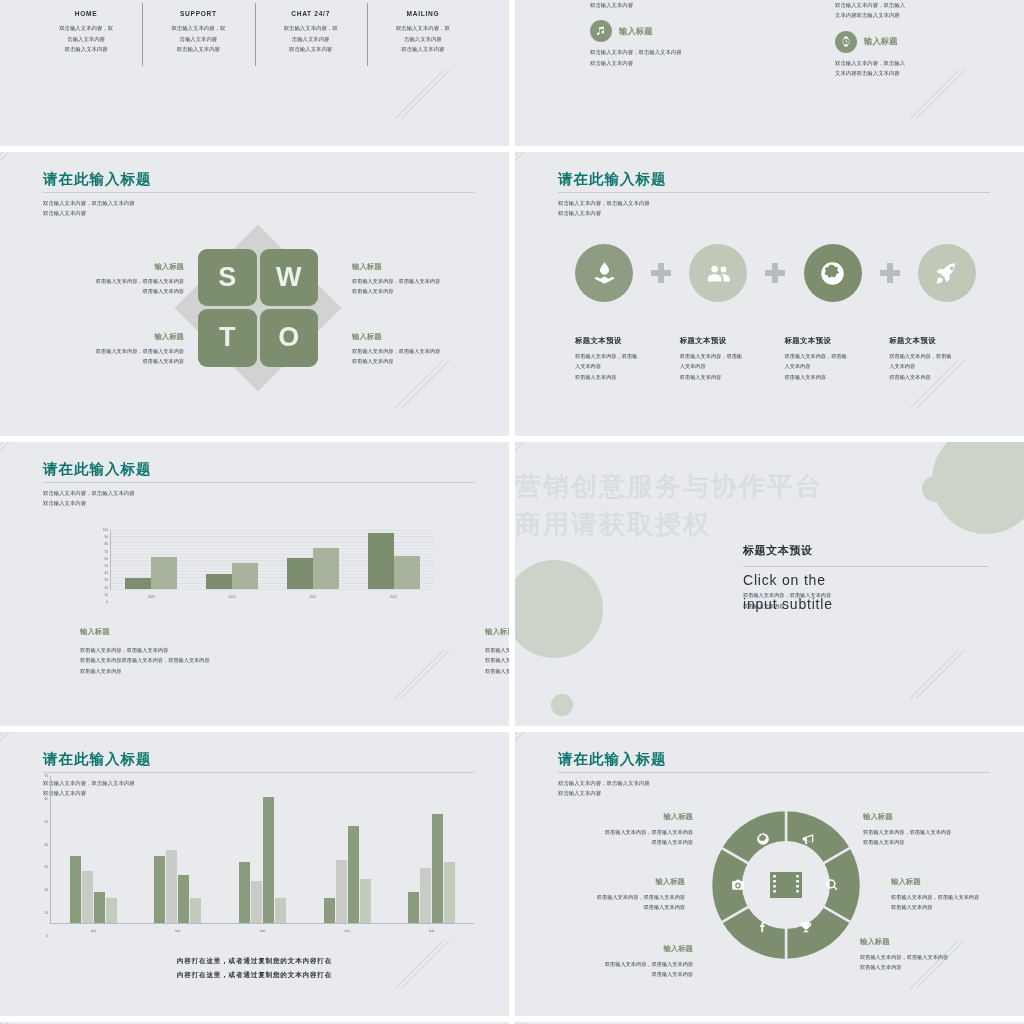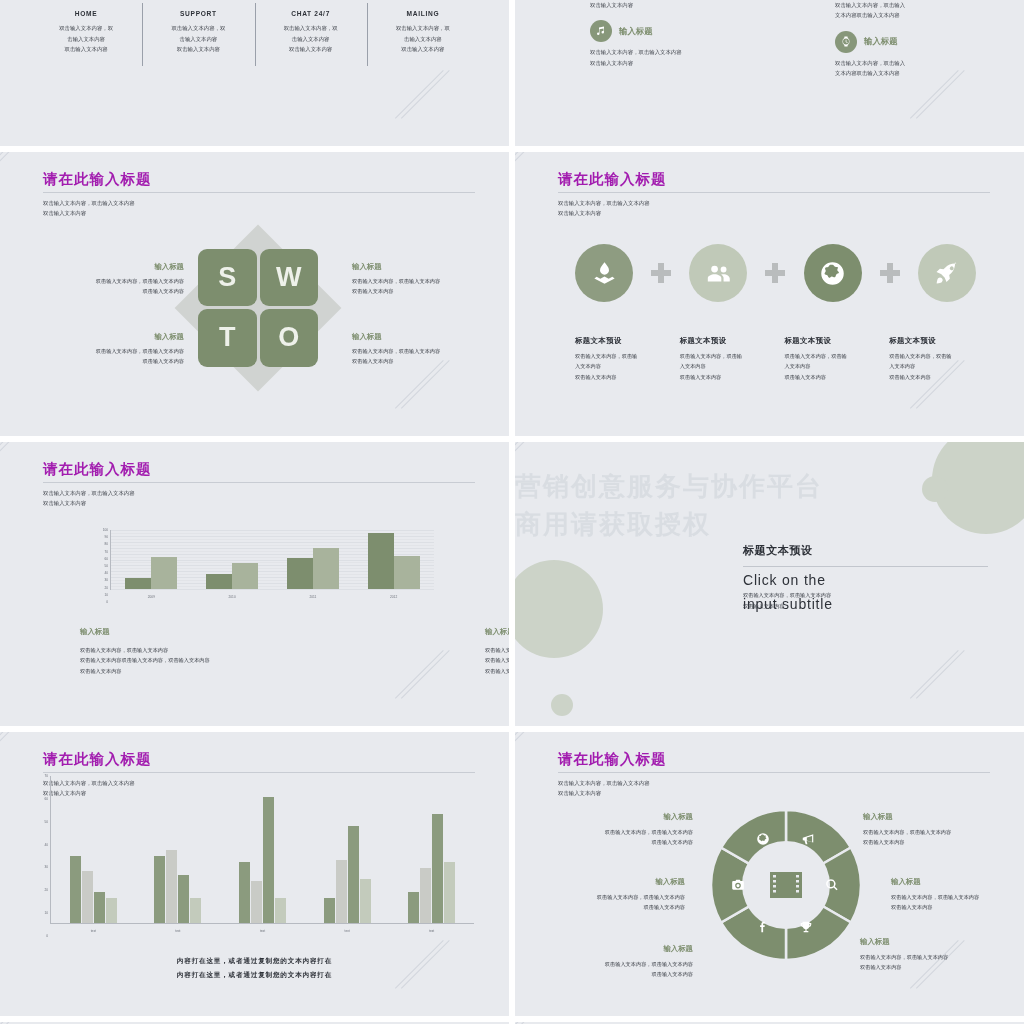--- a/index.html
+++ b/index.html
@@ -21,21 +21,21 @@
             transform-origin:top left; transform:rotate(45deg); }
   .dtl { top:-4px; left:-22px; width:120px; height:120px; }
   .dtl i:nth-child(1){ left:28px; top:0; height:150px; }
   .dtl i:nth-child(2){ left:34px; top:0; height:150px; }
   .dbr { bottom:2px; right:6px; width:80px; height:80px; }
   .dbr i:nth-child(1){ left:20px; top:6px; height:68px; }
   .dbr i:nth-child(2){ left:26px; top:6px; height:68px; }
 
   
   .s-title { position:absolute; left:43px; top:18px; font-size:14.5px;
-             font-weight:bold; color:#a21caf; letter-spacing:1px; }
+             font-weight:bold; color:#0f766e; letter-spacing:1px; }
   .s-rule  { position:absolute; left:43px; right:34px; top:40px; height:1px;
              background:#c8ccd3; }
   .s-sub   { position:absolute; left:43px; top:46px; font-size:5.4px;
              color:#3c4048; line-height:1.85; }
 
   
   .cols { position:absolute; left:30px; right:30px; top:2px;
           display:flex; }
   .col { flex:1; text-align:center; position:relative; padding:0 10px; }
   .col + .col::before { content:""; position:absolute; left:0; top:1px;

